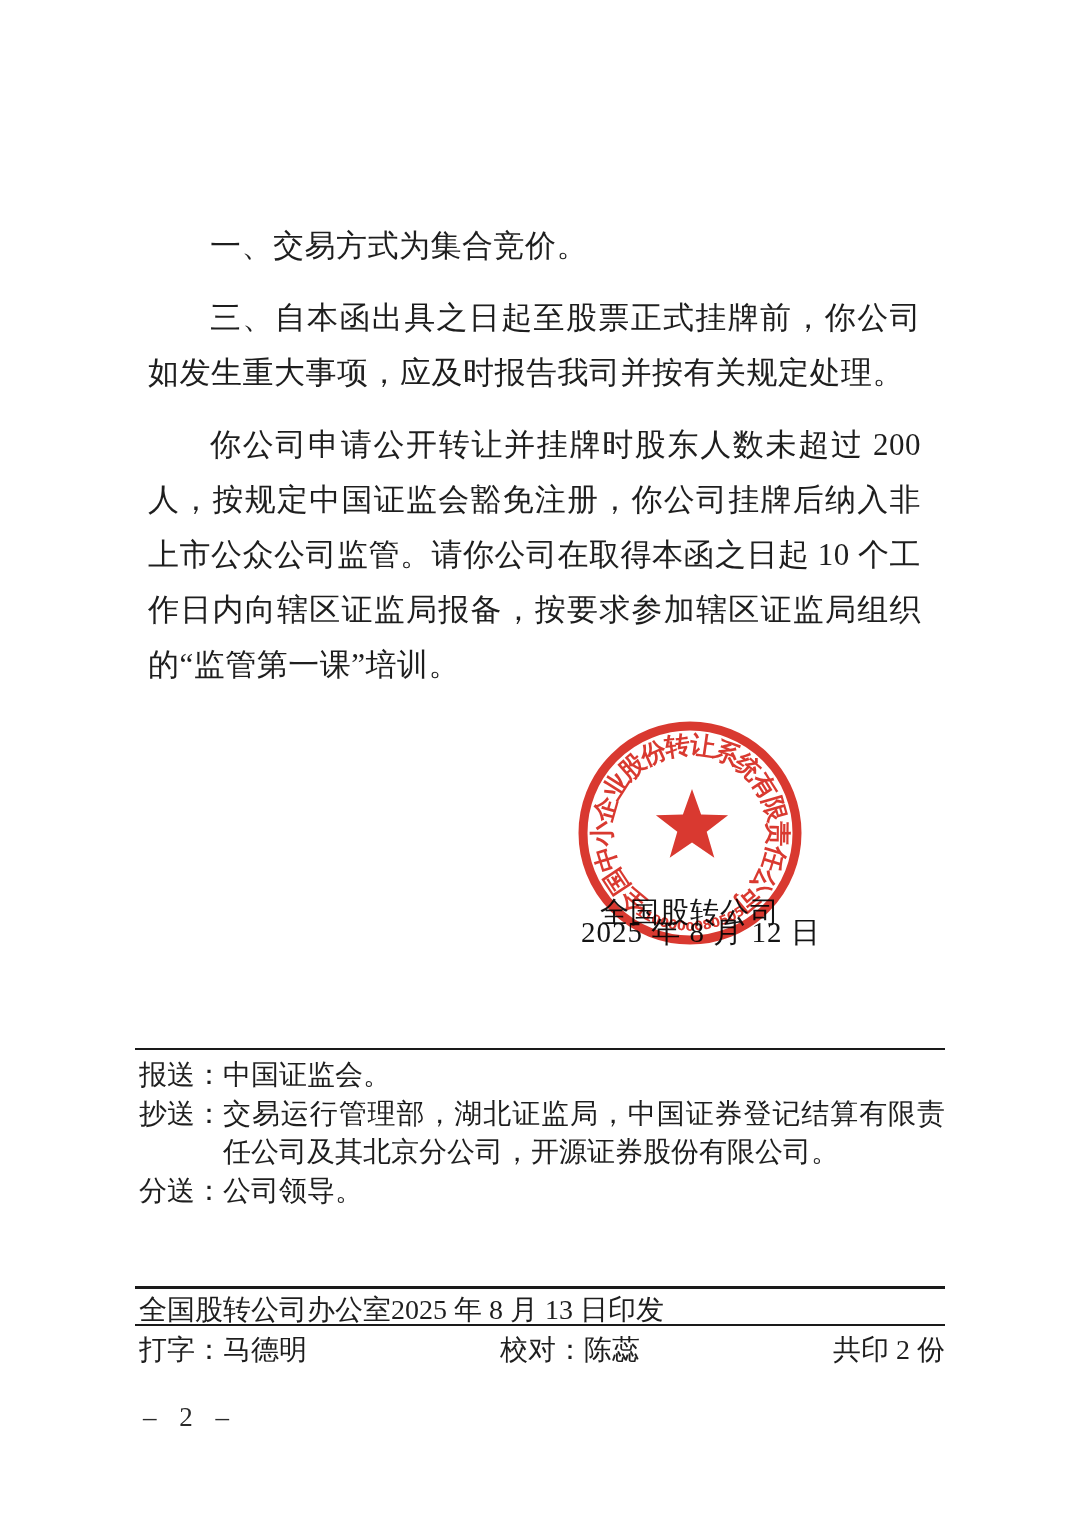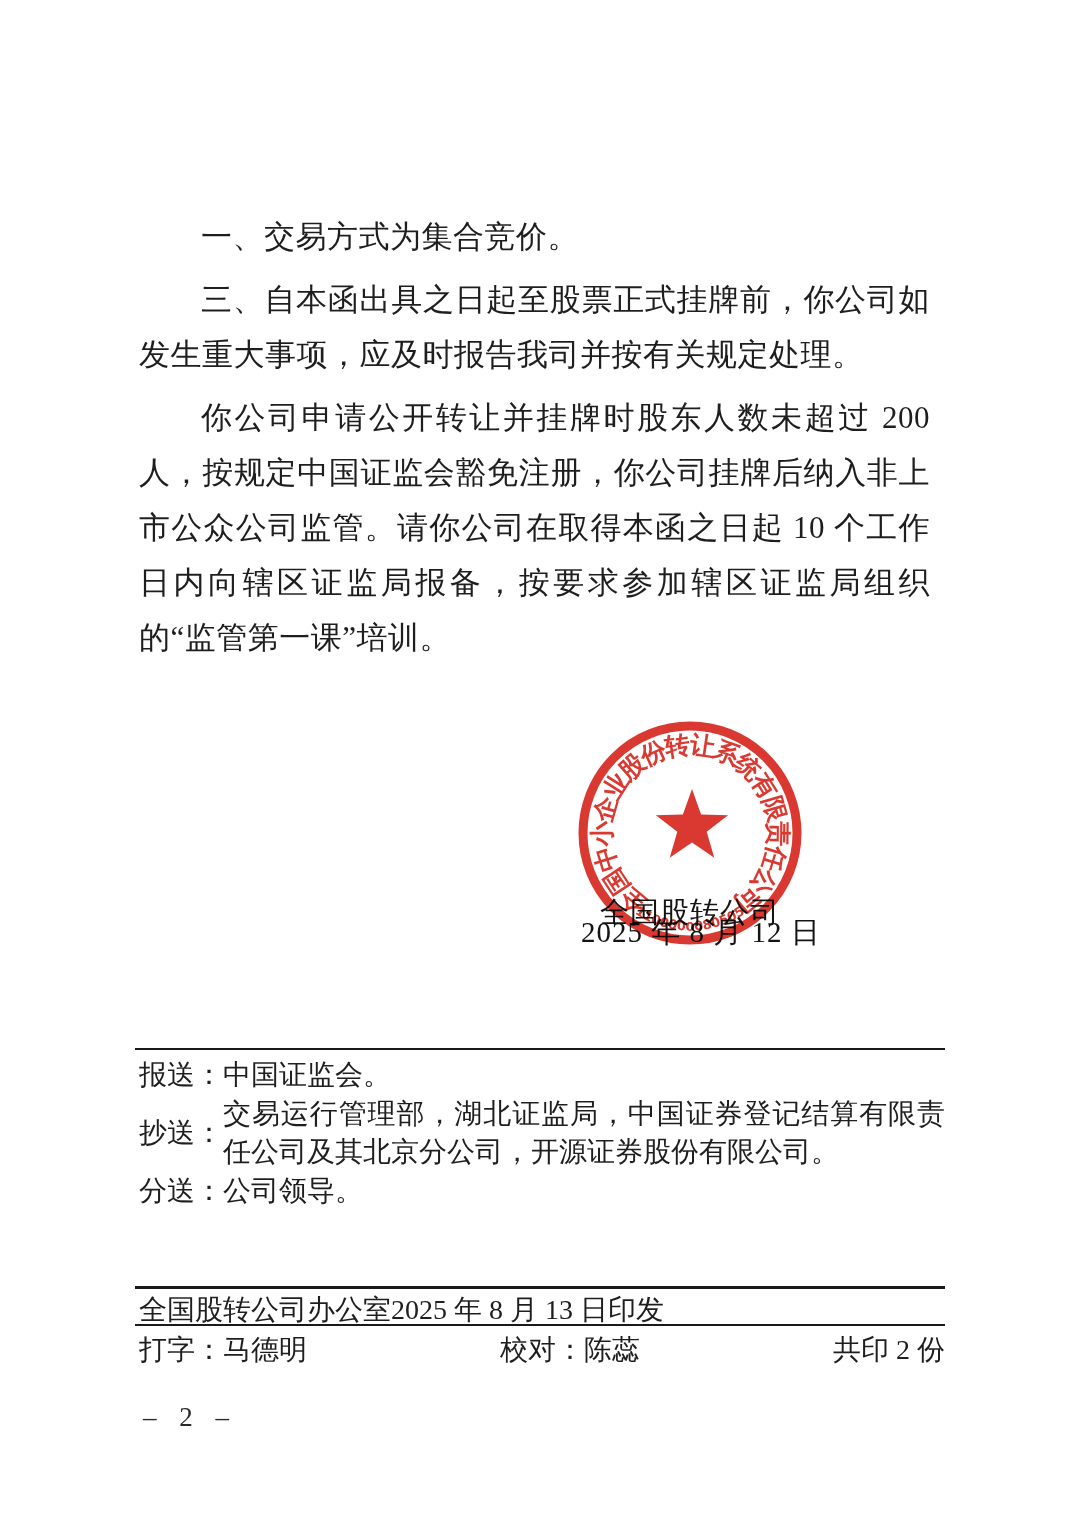--- a/index.html
+++ b/index.html
@@ -17,21 +17,21 @@
   .content {
     position: absolute;
     left: 131px;
     top: 201px;
     width: 807px;
     font-size: 31px;
     line-height: 55px;
     text-align: justify;
     letter-spacing: 0.5px;
   }
-  .content p { margin: 8px; text-indent: 2em; }
+  .content p { margin: 17px; text-indent: 2em; }
 
   
   .sig-issuer {
     position: absolute;
     left: 600px;
     top: 893px;
     font-size: 29px;
     letter-spacing: 1px;
     color: #141414;
     z-index: 1;
@@ -90,21 +90,21 @@
 
   .footer-block {
     position: absolute;
     left: 139px;
     top: 1056px;
     width: 806px;
     font-size: 28px;
     line-height: 38.5px;
     color: #1e1e1e;
   }
-  .f-row { display: flex; align-items: center; }
+  .f-row { display: flex; }
   .f-label { flex: 0 0 84px; white-space: nowrap; }
   .f-text { flex: 1 1 auto; text-align: justify; }
 
   .office-row {
     position: absolute;
     left: 139px;
     top: 1291px;
     width: 806px;
     display: flex;
     font-size: 28px;

